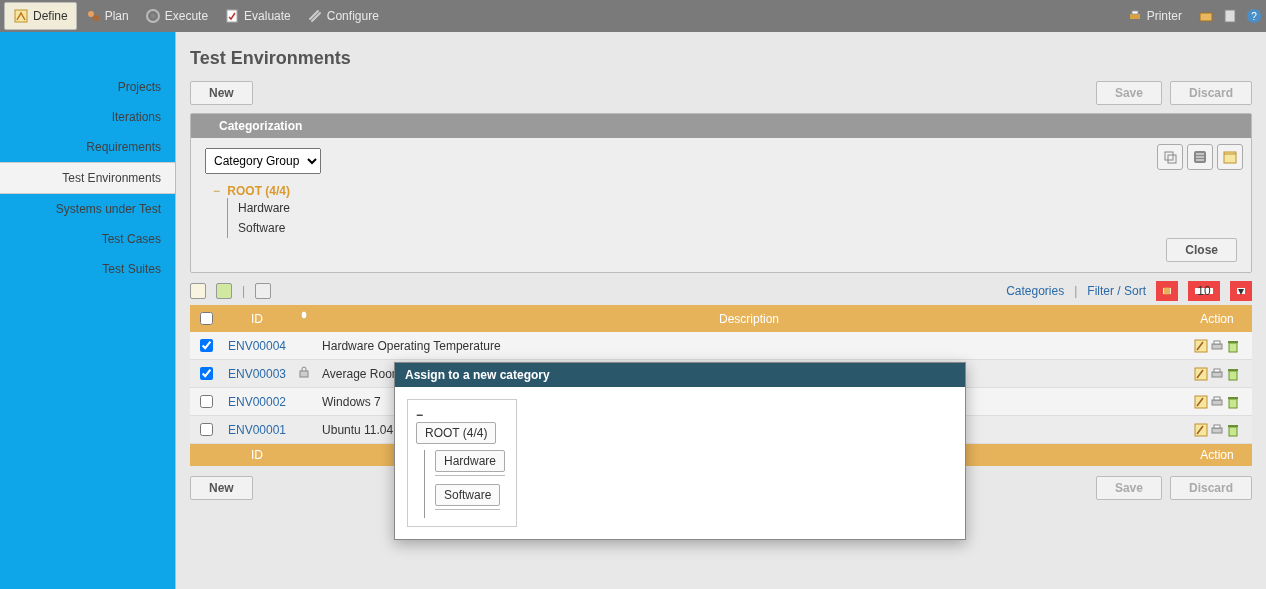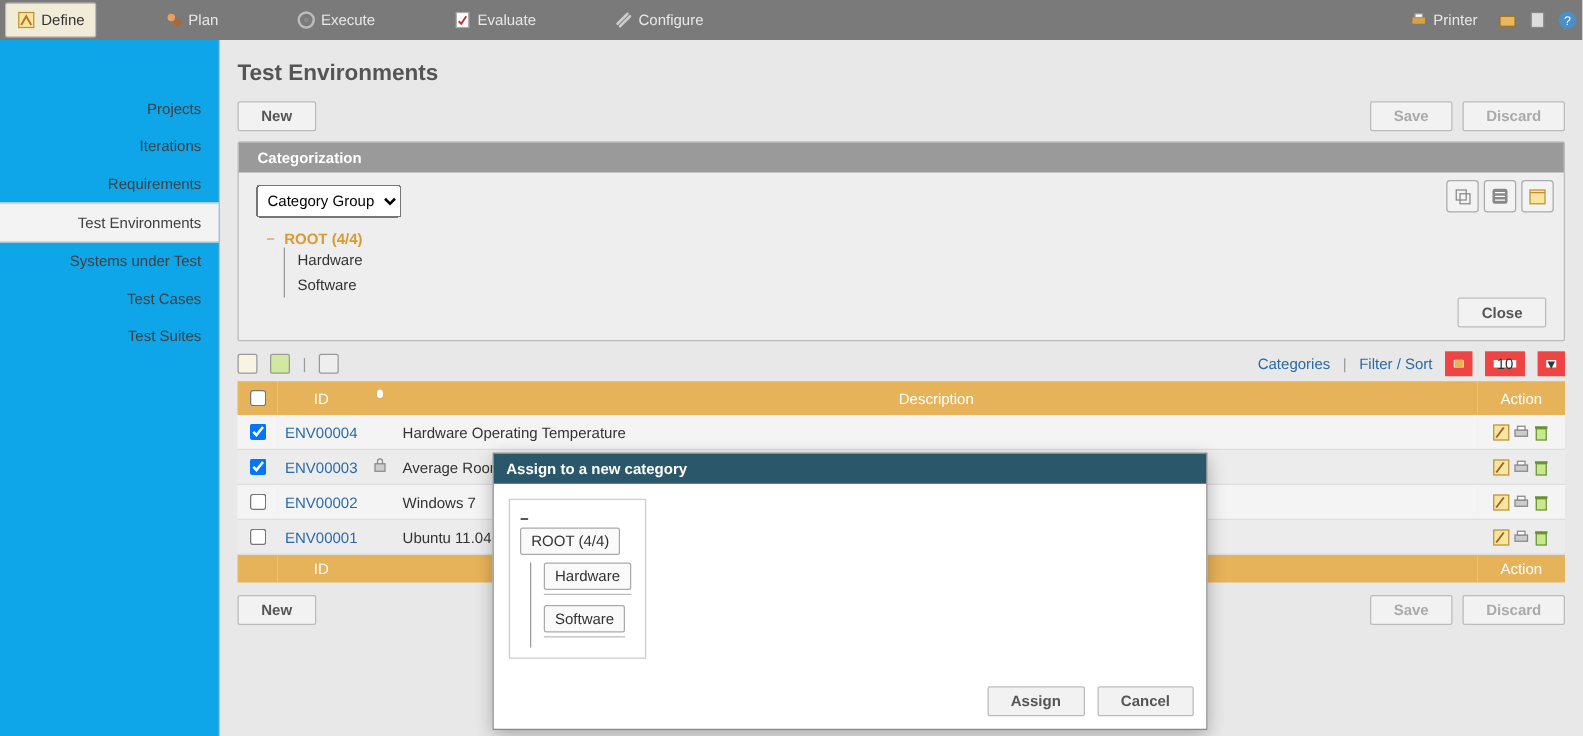--- a/index.html
+++ b/index.html
@@ -14,21 +14,20 @@
     overflow: hidden;
     position: relative;
   }
   .toolbar {
     height: 32px;
     background: #7a7a7a;
     display: flex;
     align-items: center;
     padding: 0 4px;
     color: #e8e8e8;
-    gap: 46px;
   }
   .toolbar-btn {
     display: flex;
     align-items: center;
     gap: 4px;
     padding: 4px 8px;
     border-radius: 2px;
     cursor: pointer;
     font-size: 12px;
     height: 28px;
@@ -94,21 +93,21 @@
   .row-between { display:flex; justify-content:space-between; align-items:center; margin-bottom:8px;}
   .panel {
     border:1px solid #bbb;
     border-radius:2px;
     background:#eee;
     margin-bottom:8px;
   }
   .panel-header {
     background:#9a9a9a;
     color:#fff;
-    padding:5px 15px;
+    padding:5px 28px;
     font-weight:bold;
     font-size:12px;
   }
   .panel-body { padding:10px 14px; position:relative;}
   select.catgroup { font-size:12px; padding:4px;}
   .tree { margin-top:10px; margin-left:8px; font-size:12px;}
   .tree-root { cursor:pointer; }
   .tree-root .expander { color:#c79a3a; margin-right:4px;}
   .tree-root-label { color:#db9a2e; font-weight:bold;}
   .tree-children { margin-left:14px; border-left:1px solid #999; padding-left:10px;}
@@ -436,17 +435,13 @@
       <div>
         <span style="font-weight:bold;margin-right:6px">−</span>
         <span class="mt-node">ROOT (4/4)</span>
       </div>
       <div class="mt-branch">
         <div class="mt-leafrow"><span class="mt-node">Hardware</span></div><br>
         <div class="mt-leafrow"><span class="mt-node">Software</span></div>
       </div>
     </div>
   </div>
-  <div class="modal-footer">
-    <button class="btn">Assign</button>
-    <button class="btn">Cancel</button>
-  </div>
 </div>
 
 </body></html>

